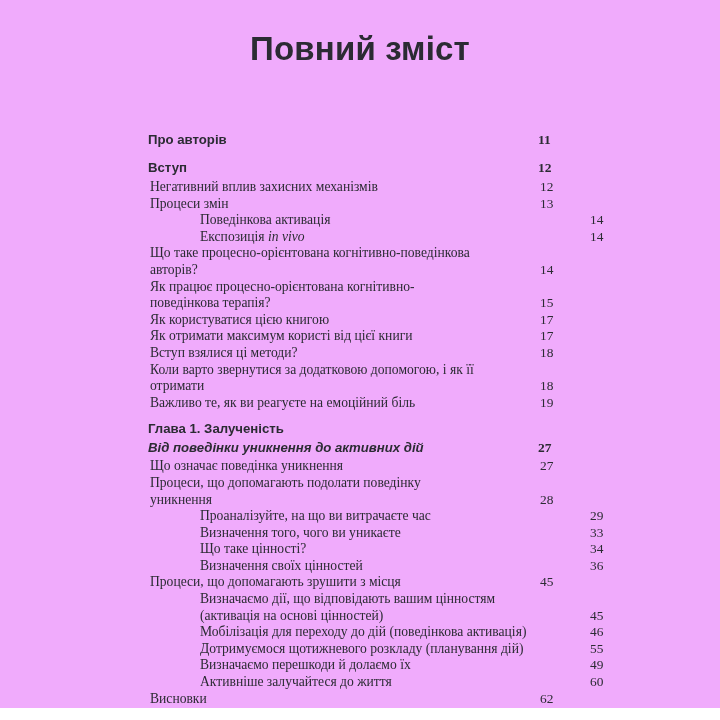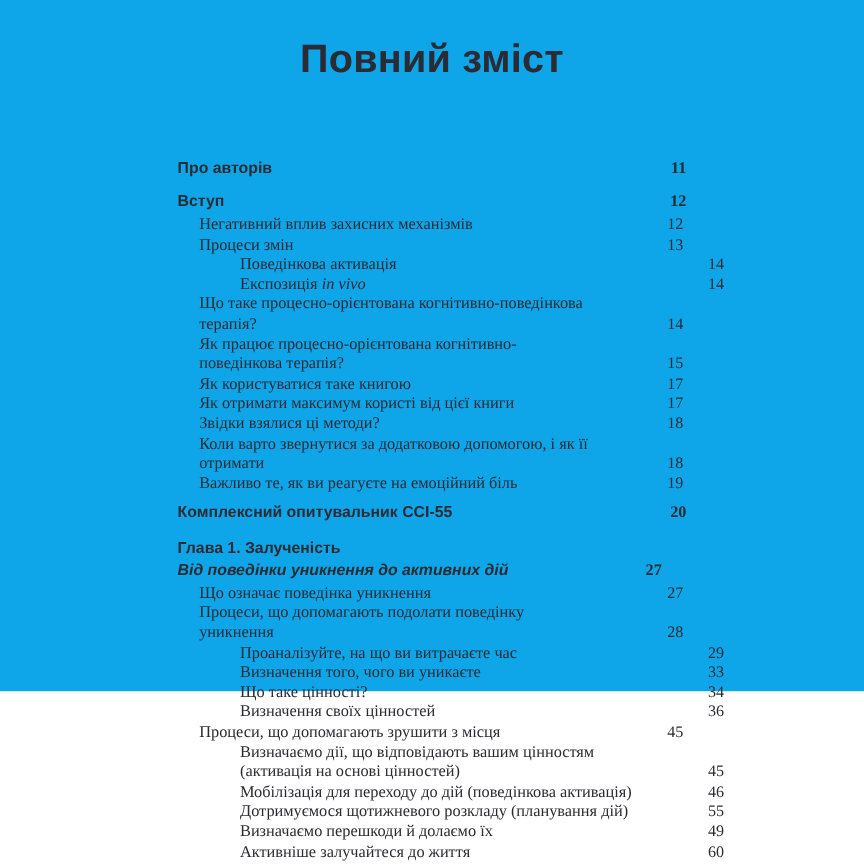--- a/index.html
+++ b/index.html
@@ -12,22 +12,22 @@
     height: 720px;
     overflow: hidden;
     font-family: "Liberation Serif", "DejaVu Serif", serif;
     color: #2b2b33;
     position: relative;
   }
   .page {
     position: absolute;
     left: 0; top: 0;
     width: 720px;
-    height: 576px;
-    background: #0ea5e9;
+    height: 708px;
+    background: #f0abfc;
   }
   .toc-title {
     position: absolute;
     left: 0;
     top: 30px;
     width: 720px;
     text-align: center;
     font-family: "Liberation Sans", "DejaVu Sans", sans-serif;
     font-weight: 700;
     font-size: 33px;
@@ -68,21 +68,20 @@
     font-weight: 700;
     font-size: 13.2px;
     line-height: 16.5px;
     padding-top: 8px;
     padding-bottom: 3px;
   }
   .lvl-section .pg {
     font-family: "Liberation Serif", "DejaVu Serif", serif;
     font-weight: 700;
     font-size: 13.5px;
-    text-align: right;
   }
   .lvl-chapter {
     font-family: "Liberation Sans", "DejaVu Sans", sans-serif;
     font-weight: 700;
     font-size: 13.2px;
     line-height: 16.5px;
     padding-top: 10px;
     padding-bottom: 1px;
   }
   .lvl-subtitle {
@@ -97,21 +96,21 @@
   }
   .lvl-subtitle .pg {
     font-family: "Liberation Serif", "DejaVu Serif", serif;
     font-weight: 700;
     font-style: normal;
     font-size: 13.5px;
   }
   .lvl-1 {
     font-size: 13.6px;
     line-height: 16.6px;
-    margin-left: 18px;
+    margin-left: 2px;
   }
   .lvl-1 .label { max-width: 382px; }
   .lvl-2 {
     font-size: 13.6px;
     line-height: 16.6px;
     margin-left: 52px;
   }
   .lvl-2 .label { max-width: 366px; }
   .lvl-1 .pg, .lvl-2 .pg {
     font-size: 13.4px;
@@ -151,58 +150,53 @@
         <span class="label">Поведінкова активація</span>
         <span class="spacer"></span>
         <span class="pg">14</span>
       </div>
       <div class="row lvl-2">
         <span class="label">Експозиція <em class="ital">in vivo</em></span>
         <span class="spacer"></span>
         <span class="pg">14</span>
       </div>
       <div class="row lvl-1">
-        <span class="label">Що таке процесно-орієнтована когнітивно-поведінкова терапія?</span>
+        <span class="label">Що таке процесно-орієнтована когнітивно-поведінкова авторів?</span>
         <span class="spacer"></span>
         <span class="pg">14</span>
       </div>
       <div class="row lvl-1">
         <span class="label">Як працює процесно-орієнтована когнітивно-поведінкова терапія?</span>
         <span class="spacer"></span>
         <span class="pg">15</span>
       </div>
       <div class="row lvl-1">
-        <span class="label">Як користуватися таке книгою</span>
+        <span class="label">Як користуватися цією книгою</span>
         <span class="spacer"></span>
         <span class="pg">17</span>
       </div>
       <div class="row lvl-1">
         <span class="label">Як отримати максимум користі від цієї книги</span>
         <span class="spacer"></span>
         <span class="pg">17</span>
       </div>
       <div class="row lvl-1">
-        <span class="label">Звідки взялися ці методи?</span>
+        <span class="label">Вступ взялися ці методи?</span>
         <span class="spacer"></span>
         <span class="pg">18</span>
       </div>
       <div class="row lvl-1">
         <span class="label">Коли варто звернутися за додатковою допомогою, і як її отримати</span>
         <span class="spacer"></span>
         <span class="pg">18</span>
       </div>
       <div class="row lvl-1">
         <span class="label">Важливо те, як ви реагуєте на емоційний біль</span>
         <span class="spacer"></span>
         <span class="pg">19</span>
-      </div>
-      <div class="row lvl-section">
-        <span class="label">Комплексний опитувальник CCI-55</span>
-        <span class="spacer"></span>
-        <span class="pg">20</span>
       </div>
       <div class="row lvl-chapter">
         <span class="label">Глава 1. Залученість</span>
         <span class="spacer"></span>
         <span class="pg"></span>
       </div>
       <div class="row lvl-subtitle">
         <span class="label">Від поведінки уникнення до активних дій</span>
         <span class="spacer"></span>
         <span class="pg">27</span>

